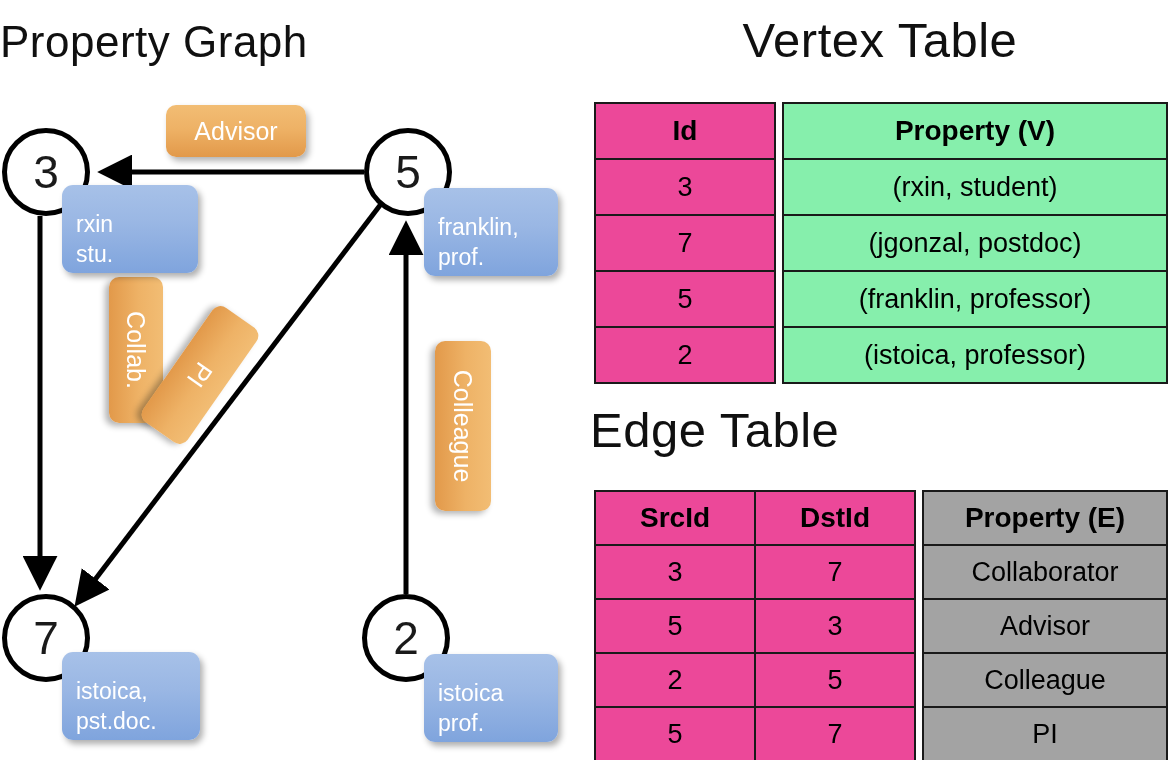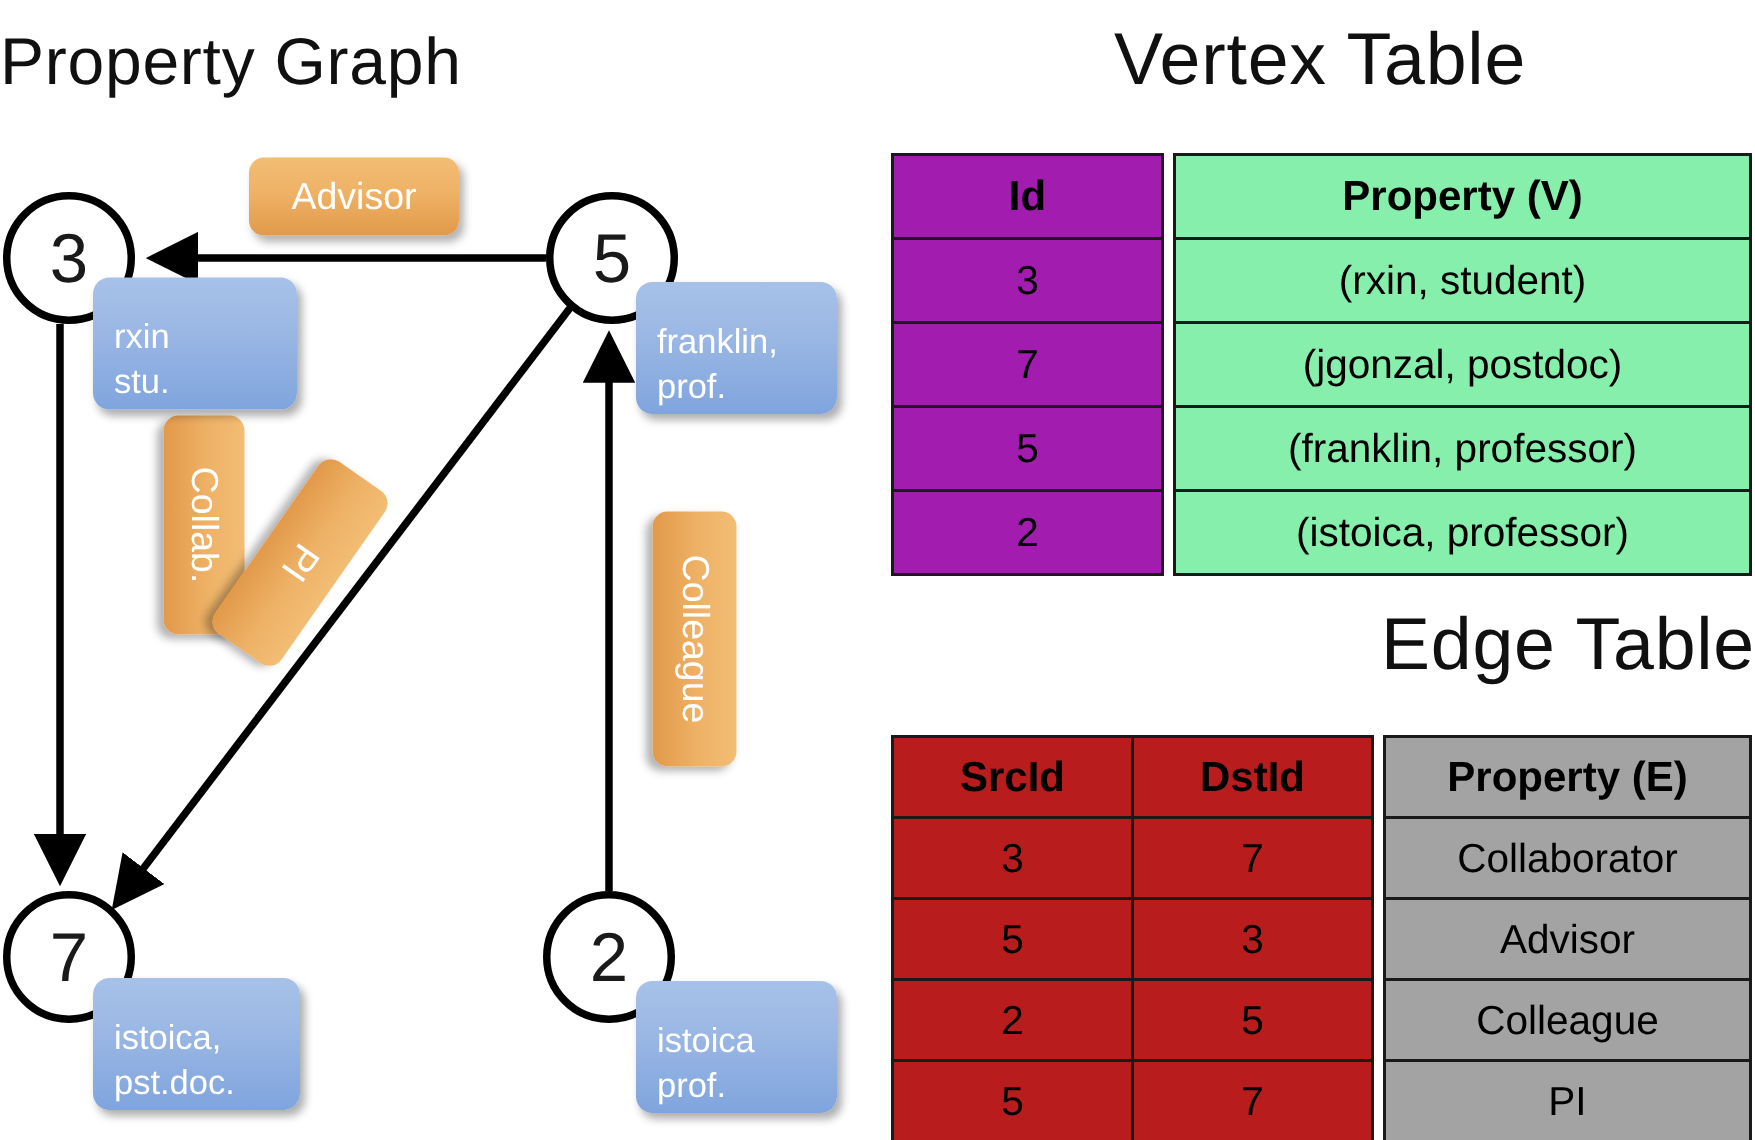--- a/index.html
+++ b/index.html
@@ -32,21 +32,21 @@
     line-height: 60px;
   }
   #title-vertex-table {
     left: 590px; top: 10px; width: 580px;
     text-align: center;
     font-size: 49px;
     line-height: 60px;
   }
   #title-edge-table {
     left: 590px; top: 400px; width: 580px;
-    text-align: right;
+    text-align: left;
     font-size: 49px;
     line-height: 60px;
   }
 
   
   #graph-panel {
     position: absolute;
     left: 0; top: 0;
     width: 580px; height: 760px;
   }
@@ -152,28 +152,28 @@
     border: 2px solid #1a1a1a;
     text-align: center;
     font-weight: normal;
     padding: 0;
   }
   .tbl th { font-weight: bold; }
 
   
   #vt-id   { left: 594px; top: 102px; width: 182px; }
   #vt-prop { left: 782px; top: 102px; width: 386px; }
-  #vt-id td, #vt-id th { height: 54px; font-size: 27px; background: #a21caf; }
+  #vt-id td, #vt-id th { height: 54px; font-size: 27px; background: #ec4899; }
   #vt-prop td, #vt-prop th { height: 54px; font-size: 27px; background: #86efac; }
   #vt-id th, #vt-prop th { font-size: 28px; }
 
   
   #et-ids  { left: 594px; top: 490px; width: 322px; }
   #et-prop { left: 922px; top: 490px; width: 246px; }
-  #et-ids td, #et-ids th { height: 52px; font-size: 27px; background: #b91c1c; width: 50%; }
+  #et-ids td, #et-ids th { height: 52px; font-size: 27px; background: #ec4899; width: 50%; }
   #et-prop td, #et-prop th { height: 52px; font-size: 27px; background: #a3a3a3; }
   #et-ids th, #et-prop th { font-size: 28px; }
 </style>
 </head>
 <body>
 
 <div class="title" id="title-property-graph">Property Graph</div>
 <div class="title" id="title-vertex-table">Vertex Table</div>
 <div class="title" id="title-edge-table">Edge Table</div>
 

